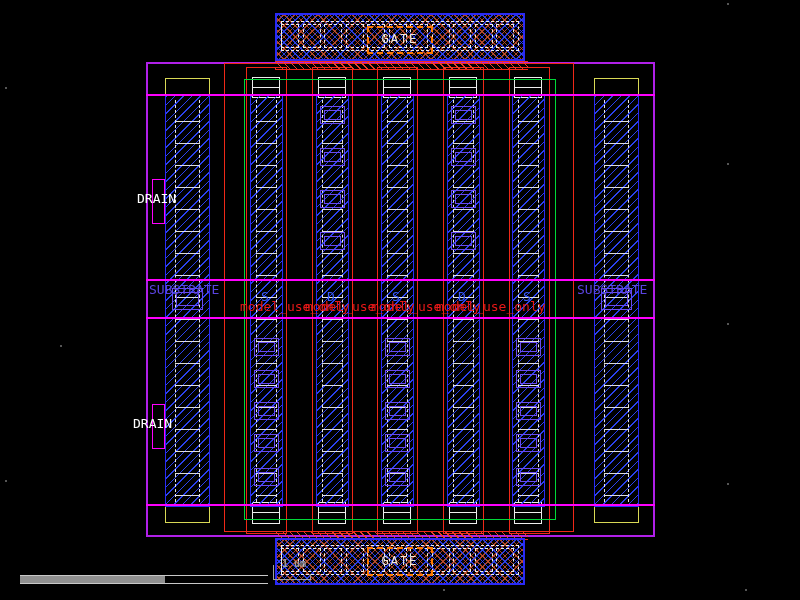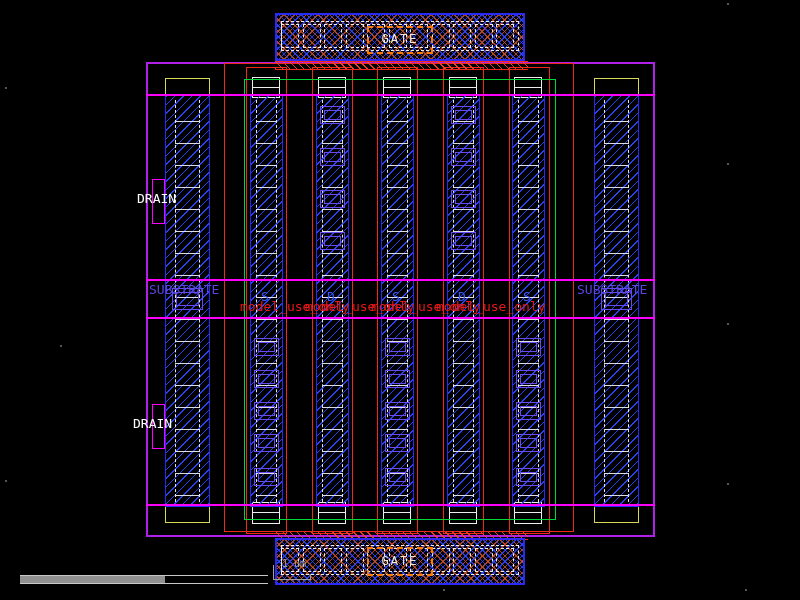--- a/index.html
+++ b/index.html
@@ -41,21 +41,21 @@
   .t-sub{color:#5B43E0;font-size:13px;}
   .t-term{color:#3B5BFF;font-size:13px;}
   .t-wm{color:#E81818;font-size:13px;}
   .t-white{color:#FFF;font-size:13px;}
   .pin{border:1px solid #FF00FF;}
   
   .track{height:1px;background:#C8C8C8;}
   .thumb{background:#909090;}
   .bracket{border-left:1px solid #A0A0A0;border-bottom:1px solid #A0A0A0;}
   .bracket::after{content:"";position:absolute;right:0;bottom:0;width:1px;height:5px;background:#A0A0A0;}
-  .t-scale{color:#A0A0A0;font-size:10px;}
+  .t-scale{color:#A0A0A0;font-size:10px;font-weight:bold;}
   .dot{position:absolute;width:2px;height:2px;background:#555;}
 </style>
 </head>
 <body>
 
 <div id="screen">
 
   <div id="dots">
       <div class="abs dot" style="left: 727px; top: 3px;"></div>
       <div class="abs dot" style="left: 727px; top: 163px;"></div>

